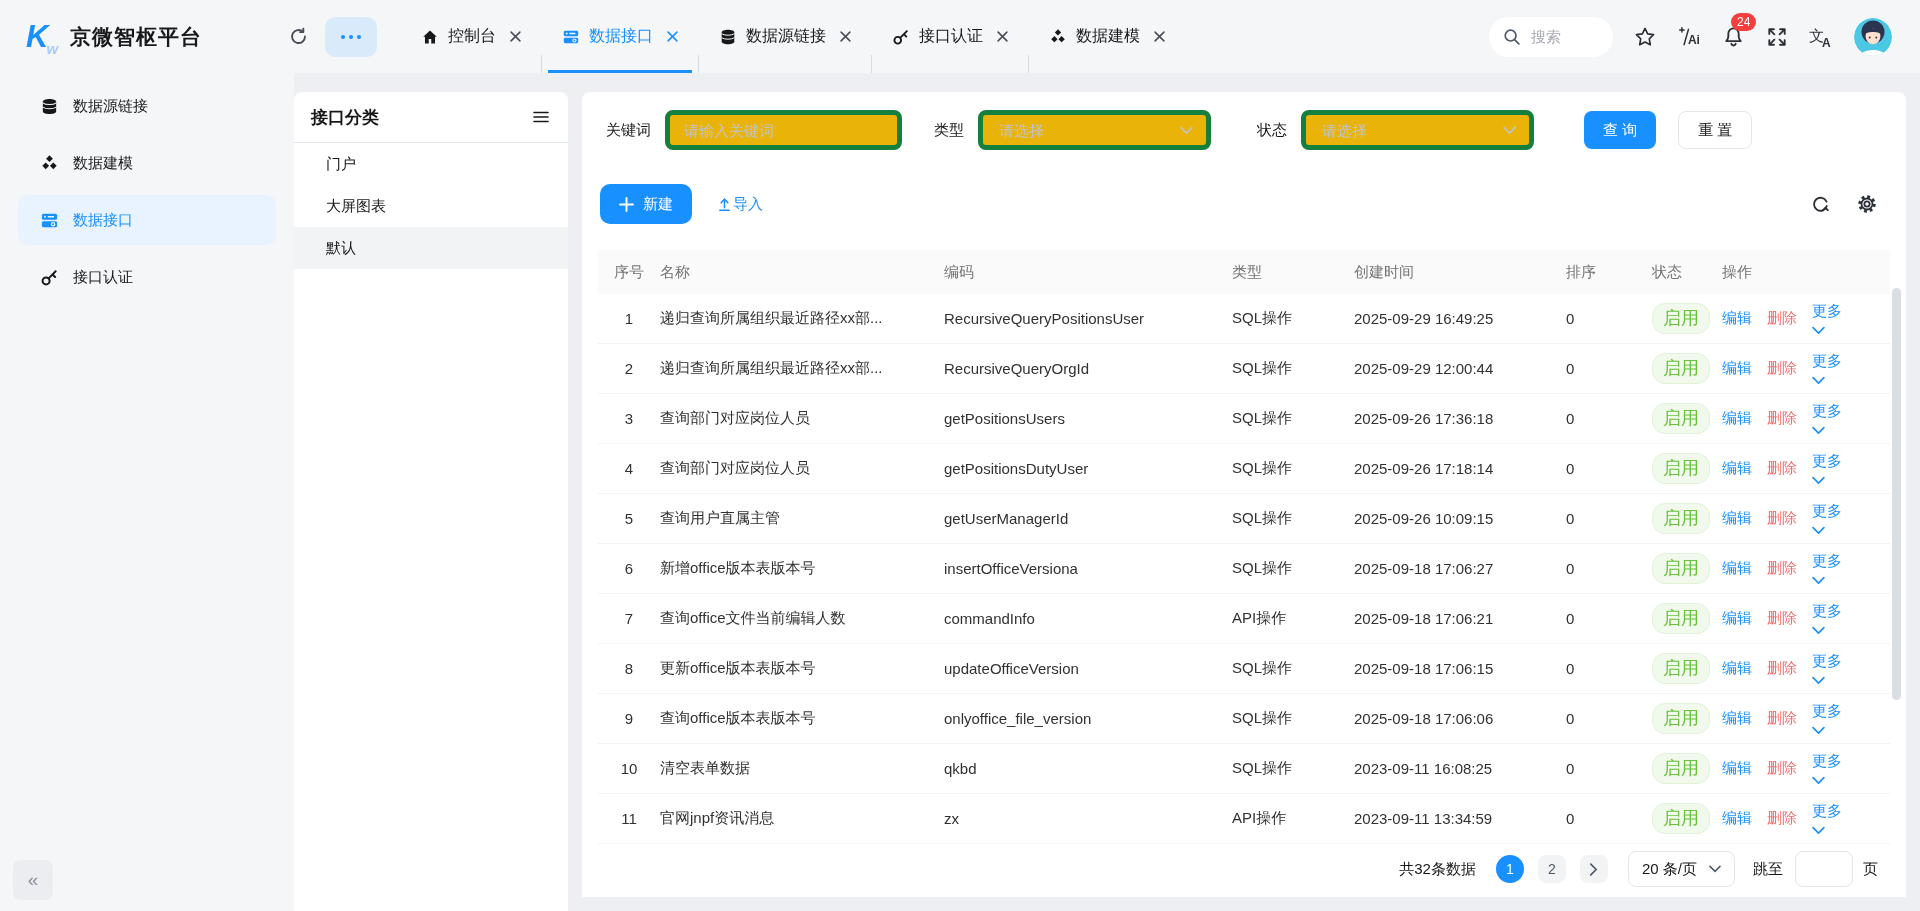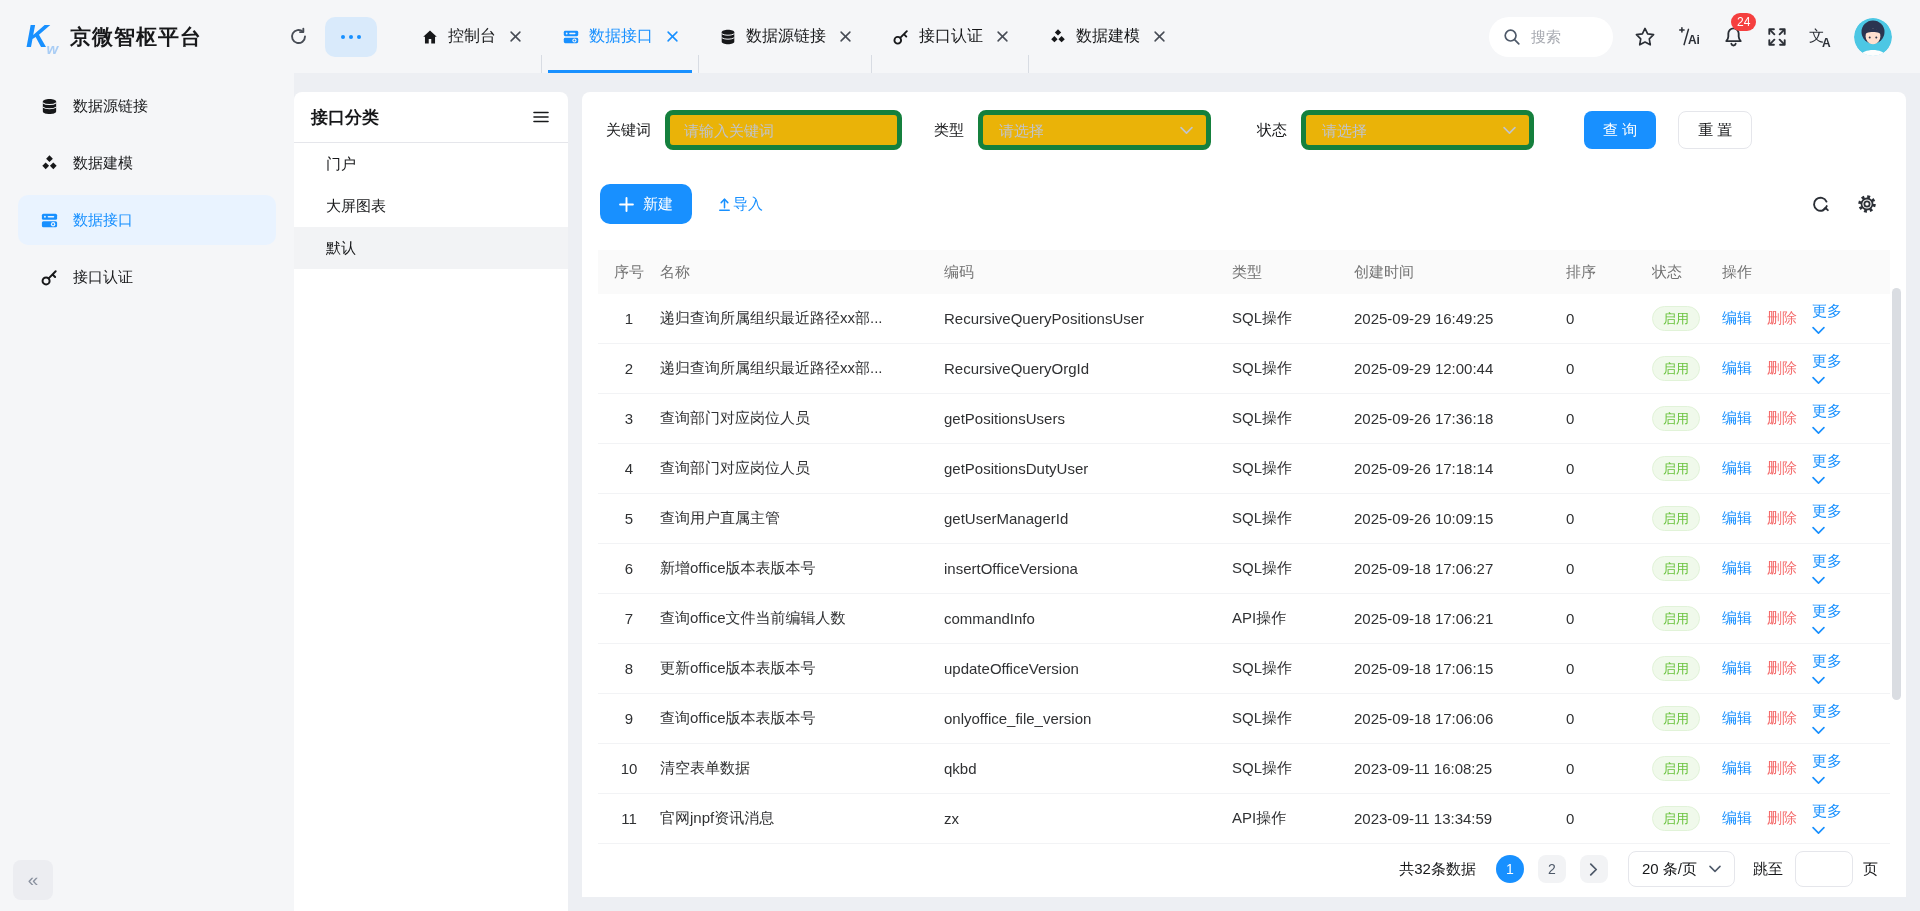--- a/index.html
+++ b/index.html
@@ -78,21 +78,21 @@
   .trow { display:flex; align-items:center; height:50px; border-bottom:1px solid #f2f3f5; font-size:15px; color:#303133; }
   .td, .th { flex:0 0 auto; overflow:hidden; white-space:nowrap; }
   .c-idx { width:62px; text-align:center; }
   .c-name { width:284px; text-overflow:ellipsis; }
   .c-code { width:288px; }
   .c-type { width:122px; }
   .c-created { width:212px; }
   .c-sort { width:86px; }
   .c-status { width:70px; }
   .c-actions { flex:1 1 auto; display:flex; align-items:center; gap:15px; }
-  .st-badge { display:inline-block; padding:4px 10px; border:1px solid #e1f3d8; background:#f0f9eb; color:var(--success); border-radius:13px; font-size:13px; line-height:1.2; }
+  .st-badge { display:inline-block; padding:4px 10px; border:1px solid #e1f3d8; background:#f0f9eb; color:var(--success); border-radius:13px; font-size:18px; line-height:1.2; }
   .alink { cursor:pointer; }
   .a-edit, .a-more { color:var(--primary); }
   .a-del { color:var(--danger); }
   .a-more { display:flex; align-items:flex-start; gap:5px;flex-direction:column; }
 
   .vscroll { position:absolute; right:5px; top:196px; width:9px; height:412px; border-radius:5px; background:#dadde2; cursor:pointer; }
 
   .pager { position:absolute; left:0; right:0; bottom:0; height:56px; display:flex; align-items:center; justify-content:flex-end; padding-right:28px; font-size:15px; color:#17181a; }
   .pager .total { margin-right:20px; }
   .pnum { width:28px; height:28px; display:flex; align-items:center; justify-content:center; font-size:14px; margin-right:14px; cursor:pointer; }

